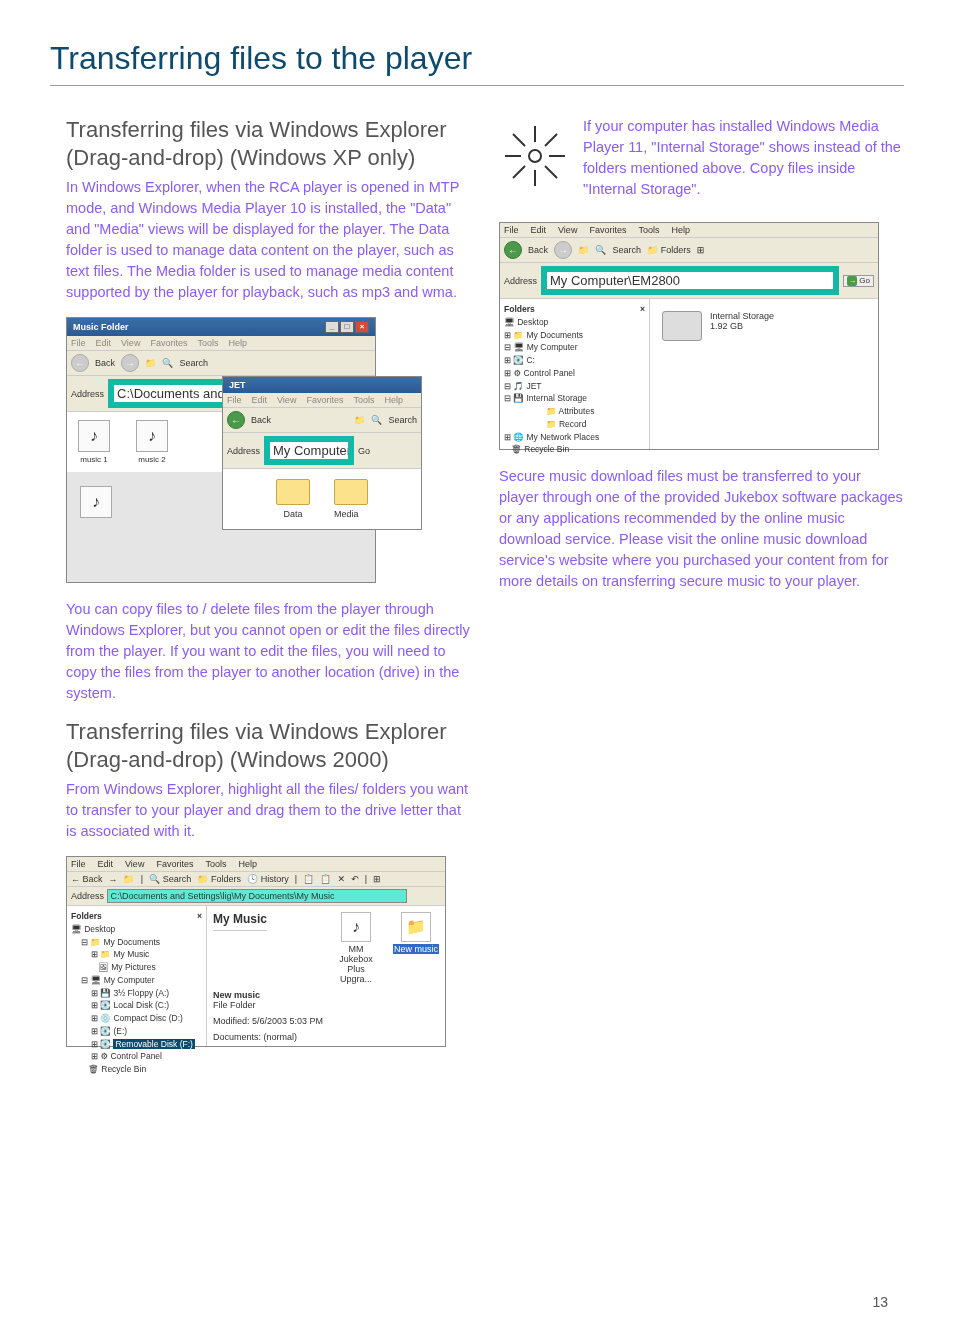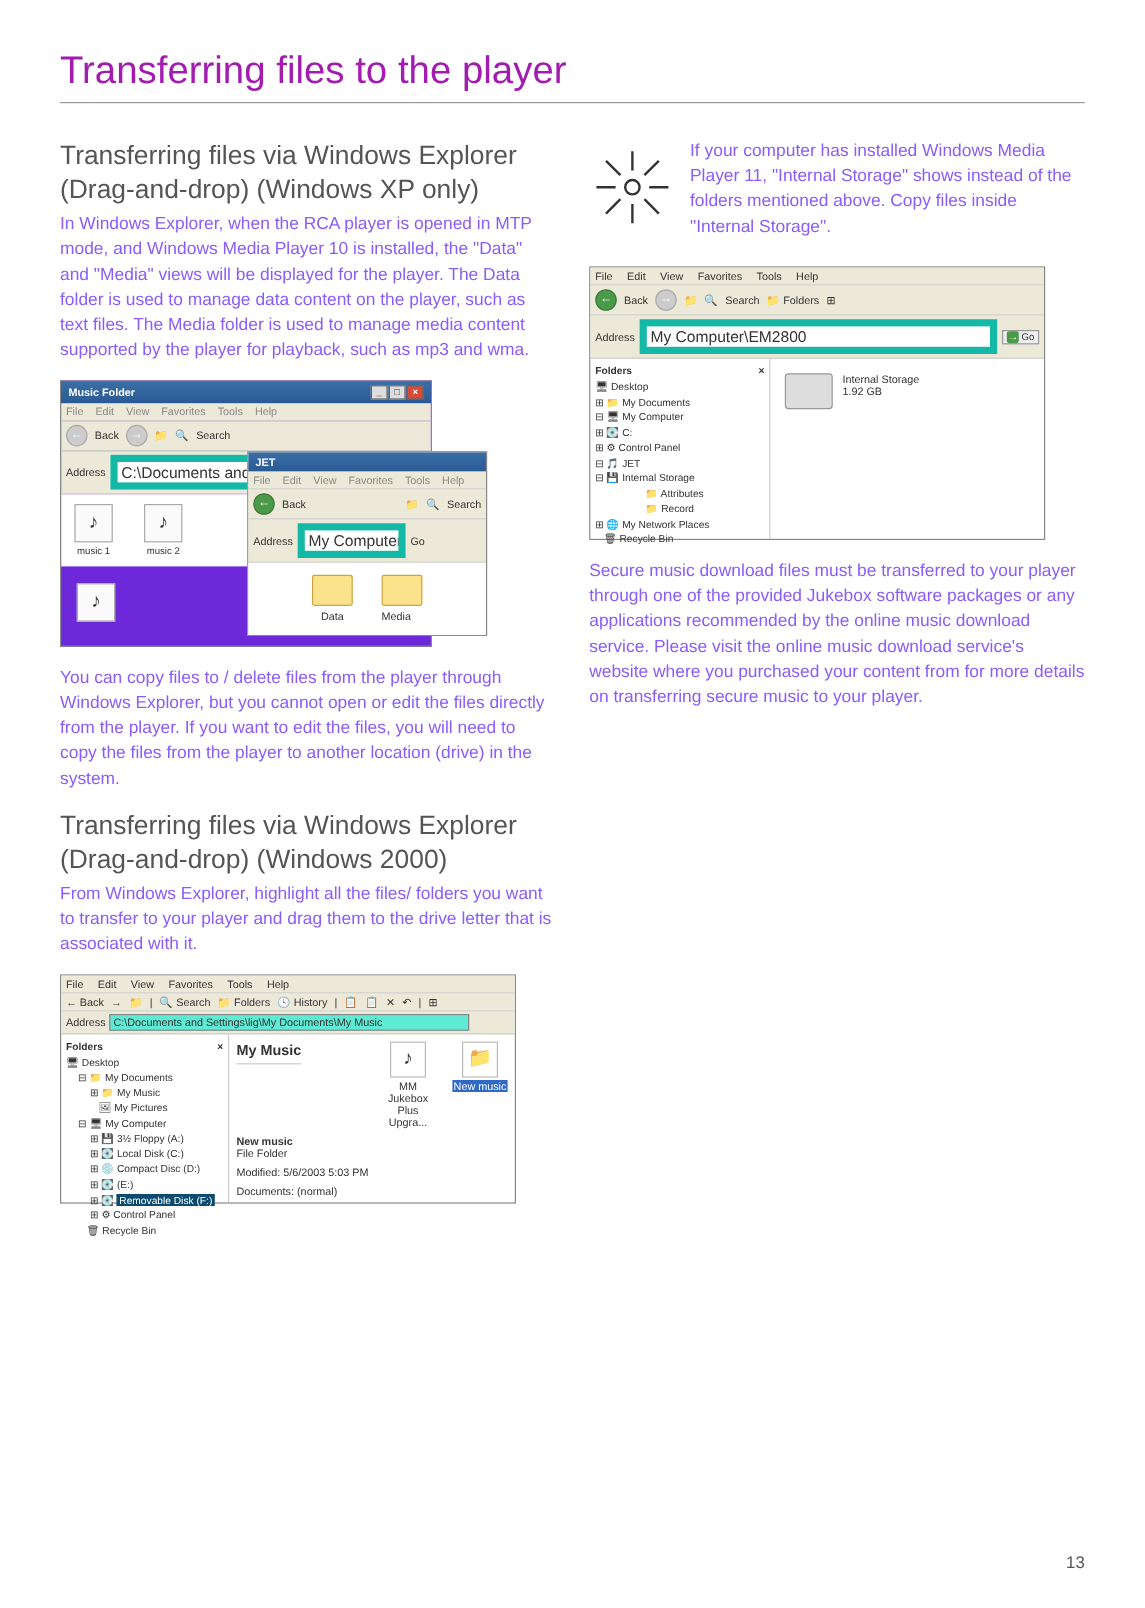--- a/index.html
+++ b/index.html
@@ -12,30 +12,31 @@
       background: #fff;
       width: 954px;
       height: 1340px;
       padding: 40px 50px;
       position: relative;
       color: #333;
     }
     .page-title {
       font-size: 32px;
       font-weight: normal;
-      color: #a21caf;
+      color: #0c4a6e;
       margin-bottom: 8px;
     }
     .title-underline {
       border-bottom: 1px solid #999;
       margin-bottom: 30px;
     }
     .columns {
       display: flex;
       gap: 28px;
+      margin-left: 16px;
     }
     .col {
       flex: 1;
     }
     .section-heading {
       font-size: 22px;
       font-weight: normal;
       color: #555;
       line-height: 1.25;
       margin-bottom: 6px;
@@ -62,22 +63,22 @@
       border: 1px solid #888;
       background: #eee;
       margin: 8px 0 16px 0;
       font-size: 9px;
       color: #333;
     }
     
     .ss1 {
       width: 310px;
       position: relative;
-      height: 222px;
-      background: #6d28d9;
+      height: 266px;
+      background: #e5e5e5;
     }
     .ss1-titlebar {
       background: linear-gradient(#3b6ea5, #2a5a95);
       color: #fff;
       padding: 3px 6px;
       font-weight: bold;
       display: flex;
       justify-content: space-between;
       align-items: center;
     }
@@ -317,21 +318,21 @@
       gap: 2px;
     }
     .go-btn::before {
       content: "→";
       background: #4a9a4a; color:#fff; border-radius:2px; width:10px; height:10px;
       display:inline-block; text-align:center; line-height:10px; font-size:8px;
     }
     .page-number {
       position: absolute;
       bottom: 30px;
-      right: 50px;
+      right: 66px;
       font-size: 14px;
       color: #555;
     }
   </style>
 </head>
 <body>
 
 <h1 class="page-title">Transferring files to the player</h1>
 <div class="title-underline"></div>
 

